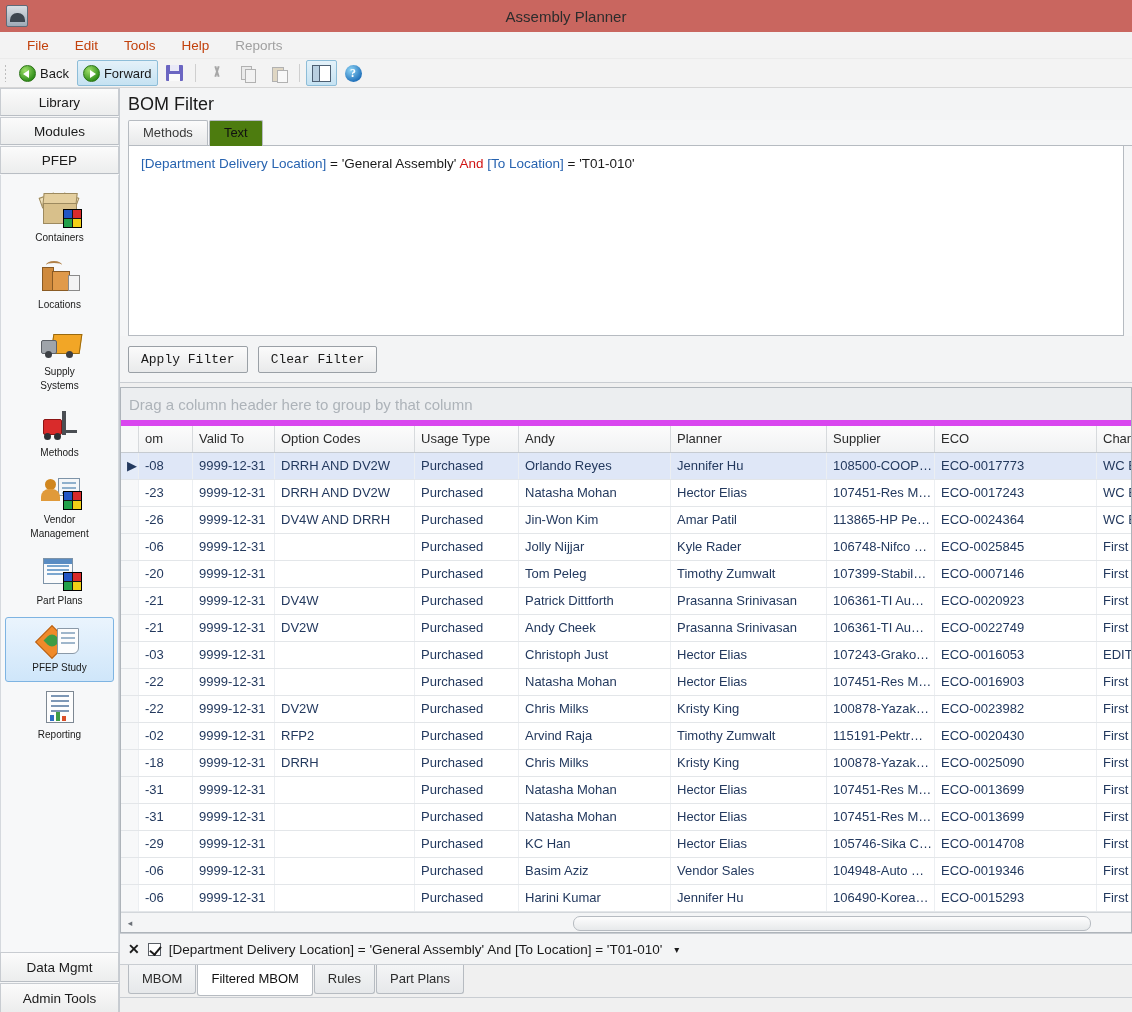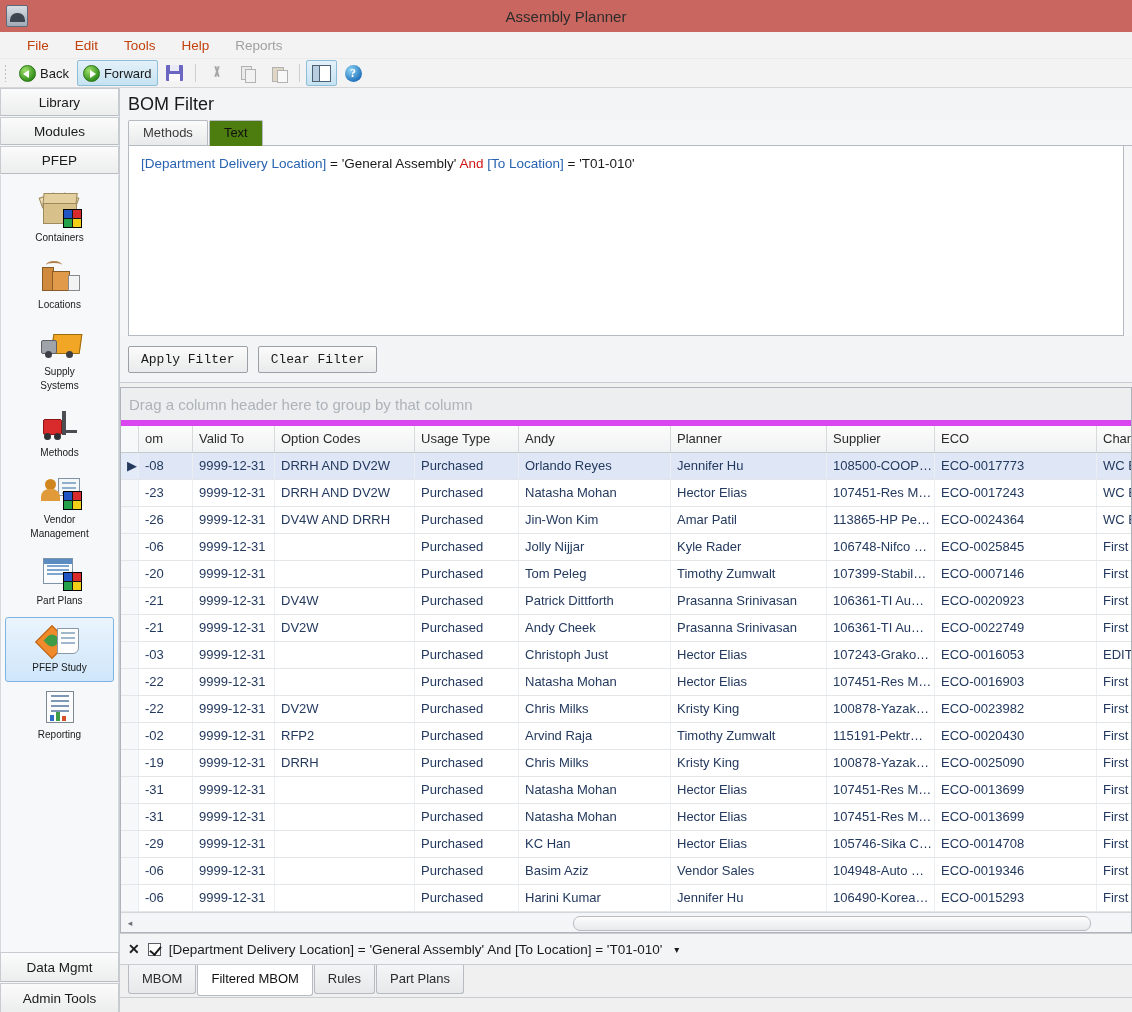--- a/index.html
+++ b/index.html
@@ -855,21 +855,21 @@
             <div class="cell col-oc">RFP2</div>
             <div class="cell col-ut">Purchased</div>
             <div class="cell col-buy">Arvind Raja</div>
             <div class="cell col-pln">Timothy Zumwalt</div>
             <div class="cell col-sup">115191-Pektr…</div>
             <div class="cell col-eco">ECO-0020430</div>
             <div class="cell col-chg">First file</div>
           </div>
           <div class="grow">
             <div class="cell col-ind"></div>
-            <div class="cell col-bom">-19</div>
+            <div class="cell col-bom">-18</div>
             <div class="cell col-vt">9999-12-31</div>
             <div class="cell col-oc">DRRH</div>
             <div class="cell col-ut">Purchased</div>
             <div class="cell col-buy">Chris Milks</div>
             <div class="cell col-pln">Kristy King</div>
             <div class="cell col-sup">100878-Yazak…</div>
             <div class="cell col-eco">ECO-0025090</div>
             <div class="cell col-chg">First file</div>
           </div>
           <div class="grow">

